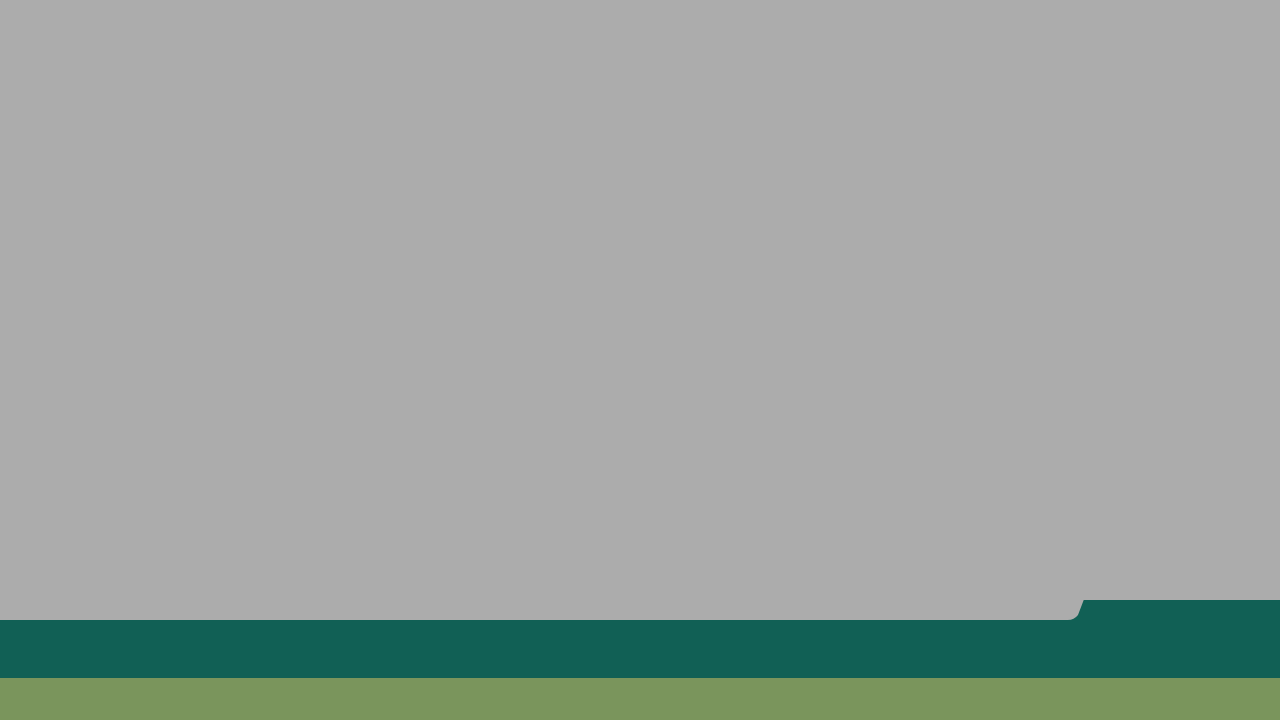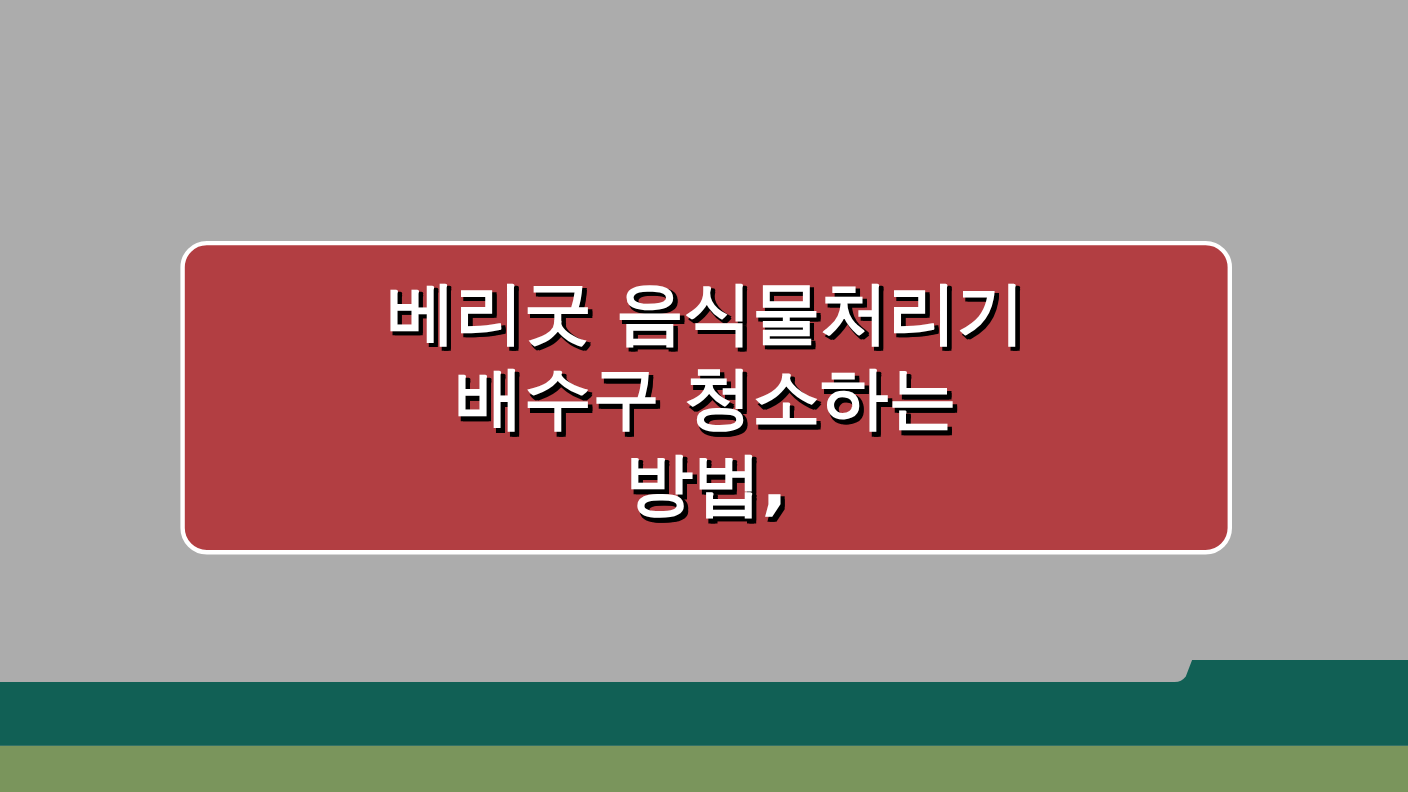--- a/index.html
+++ b/index.html
@@ -75,23 +75,20 @@
     width: 1280px;
     height: 120px;
     display: block;
   }
 </style>
 </head>
 <body>
 
 <div id="stage">
 
-  <div id="title-card">
-    <p id="title-text">베리굿 음식물처리기 배수구 청소하는 방법,</p>
-  </div>
 
   <div id="bottom-bands">
     <svg id="teal-band-svg" viewBox="0 0 1280 120" preserveAspectRatio="none">
 
       <rect x="0" y="78" width="1280" height="42" fill="#7a955c"></rect>
 
       <path d="M0,20 L1068,20 Q1074,20 1078,15 L1086,-6 Q1090,-12 1098,-12 L1280,-12 L1280,78 L0,78 Z" fill="#116055"></path>
     </svg>
 
   </div>

